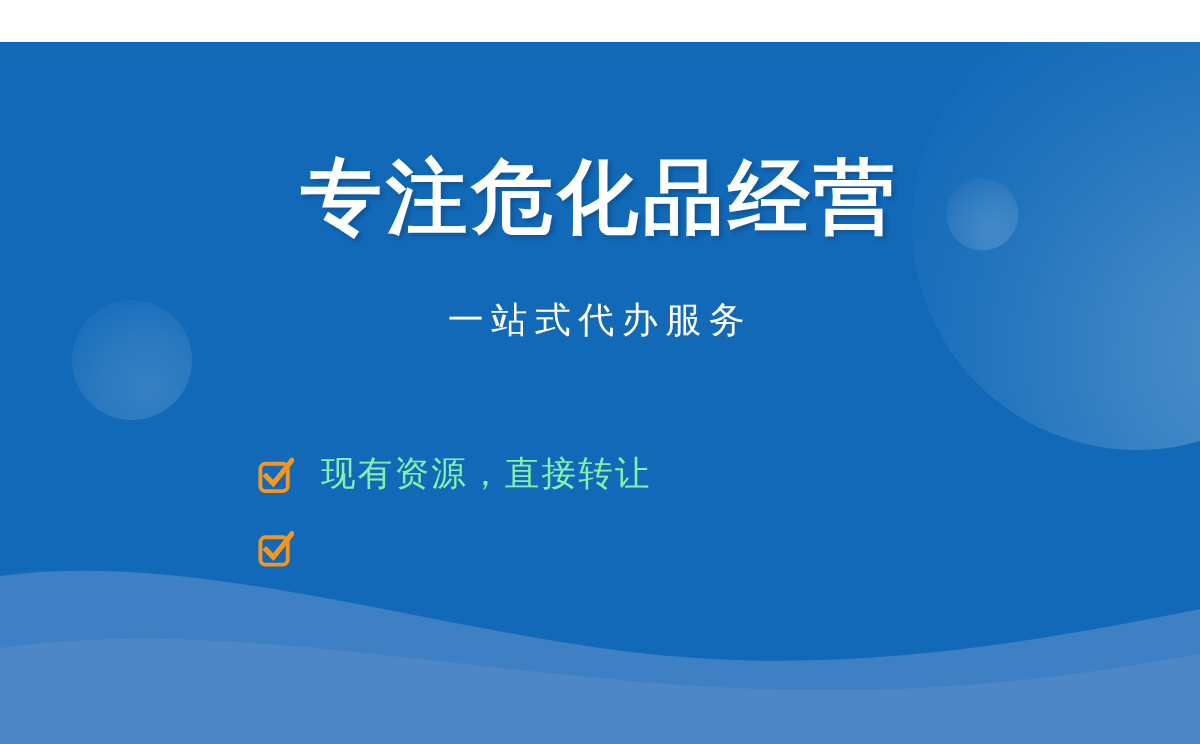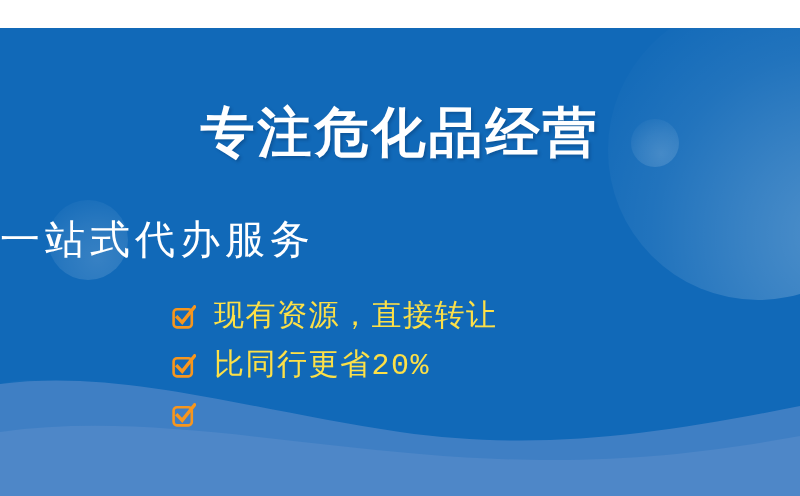--- a/index.html
+++ b/index.html
@@ -111,24 +111,24 @@
     font-weight: 700;
     letter-spacing: 3px;
     text-shadow: 2px 2px 3px rgba(0,32,70,0.26);
     white-space: nowrap;
   }
 
   .subhead {
     position: absolute;
     left: 0;
     right: 0;
-    top: 195px;
-    text-align: left;
+    top: 176px;
+    text-align: center;
     color: #ffffff;
-    font-size: 40px;
+    font-size: 24px;
     line-height: 1.0;
     font-weight: 400;
     letter-spacing: 5px;
     white-space: nowrap;
   }
 
   .feature-list {
     position: absolute;
     left: 172px;
     top: 276px;
@@ -148,22 +148,22 @@
   .check-icon {
     position: relative;
     width: 24px;
     height: 24px;
     flex: 0 0 24px;
     margin-right: 18px;
     display: block;
   }
 
   .feature-label {
-    color: #fde047;
-    font-size: 30px;
+    color: #86efac;
+    font-size: 23px;
     line-height: 26px;
     letter-spacing: 1.5px;
     white-space: nowrap;
   }
 </style>
 </head>
 <body>
 
 <div id="banner">
 
@@ -188,27 +188,20 @@
     <ul class="feature-list">
 
       <li class="feature-item">
         <svg class="check-icon" viewBox="0 0 24 24">
           <rect x="1.6" y="4.2" width="18.2" height="18.2" rx="3.4" ry="3.4" fill="none" stroke="#f7961d" stroke-width="2.6"></rect>
           <path d="M5.4 12.4 L10.2 17.4 L22.6 1.9" fill="none" stroke="#f7961d" stroke-width="3.4" stroke-linecap="square" stroke-linejoin="miter"></path>
         </svg>
         <span class="feature-label">现有资源，直接转让</span>
       </li>
 
-      <li class="feature-item">
-        <svg class="check-icon" viewBox="0 0 24 24">
-          <rect x="1.6" y="4.2" width="18.2" height="18.2" rx="3.4" ry="3.4" fill="none" stroke="#f7961d" stroke-width="2.6"></rect>
-          <path d="M5.4 12.4 L10.2 17.4 L22.6 1.9" fill="none" stroke="#f7961d" stroke-width="3.4" stroke-linecap="square" stroke-linejoin="miter"></path>
-        </svg>
-        <span class="feature-label">比同行更省20%</span>
-      </li>
 
       <li class="feature-item">
         <svg class="check-icon" viewBox="0 0 24 24">
           <rect x="1.6" y="4.2" width="18.2" height="18.2" rx="3.4" ry="3.4" fill="none" stroke="#f7961d" stroke-width="2.6"></rect>
           <path d="M5.4 12.4 L10.2 17.4 L22.6 1.9" fill="none" stroke="#f7961d" stroke-width="3.4" stroke-linecap="square" stroke-linejoin="miter"></path>
         </svg>
       </li>
 
     </ul>
   </div>

